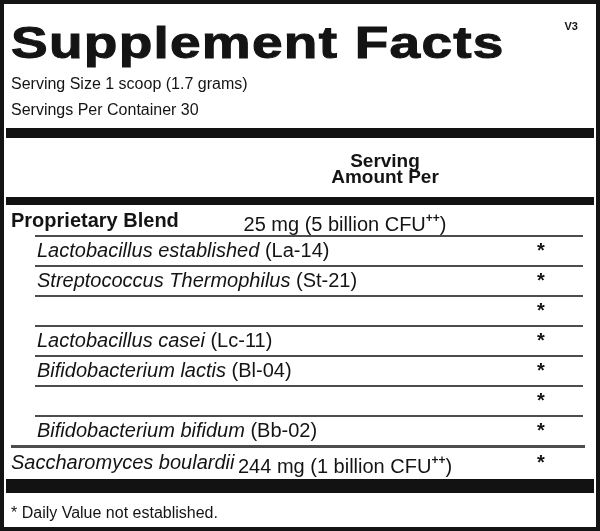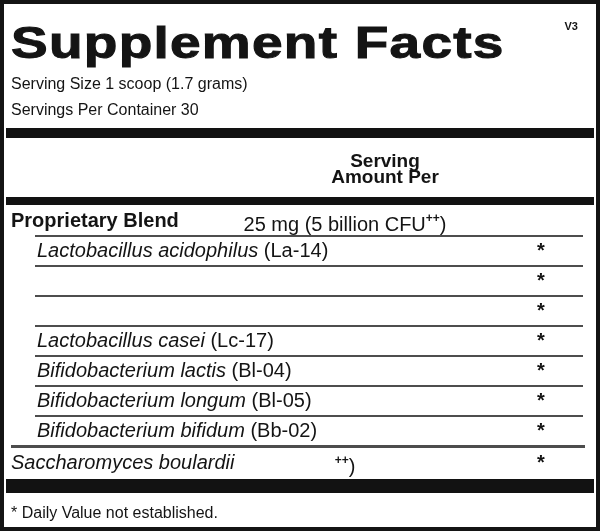--- a/index.html
+++ b/index.html
@@ -90,55 +90,56 @@
     <span class="name">Proprietary Blend</span>
     <span class="amount">
         <span>25 mg (5 billion CFU</span>
         <sup>++</sup>
         <span>)</span>
       </span>
     <span class="dv"></span>
   </div>
 
   <div class="row sub-row">
-    <span class="name"><span class="sci">Lactobacillus acidophilus</span> <span class="strain">(La-14)</span></span>
+    <span class="name"><span class="sci">Lactobacillus established</span> <span class="strain">(La-14)</span></span>
+    <span class="dv">*</span>
+  </div>
+
+  <div class="row sub-row">
+    <span class="name"><span class="sci">Streptococcus Thermophilus</span> <span class="strain">(St-21)</span></span>
     <span class="dv">*</span>
   </div>
 
   <div class="row sub-row">
     <span class="dv">*</span>
   </div>
 
   <div class="row sub-row">
-    <span class="dv">*</span>
-  </div>
-
-  <div class="row sub-row">
-    <span class="name"><span class="sci">Lactobacillus casei</span> <span class="strain">(Lc-17)</span></span>
+    <span class="name"><span class="sci">Lactobacillus casei</span> <span class="strain">(Lc-11)</span></span>
     <span class="dv">*</span>
   </div>
 
   <div class="row sub-row">
     <span class="name"><span class="sci">Bifidobacterium lactis</span> <span class="strain">(Bl-04)</span></span>
     <span class="dv">*</span>
   </div>
 
   <div class="row sub-row">
-    <span class="name"><span class="sci">Bifidobacterium longum</span> <span class="strain">(Bl-05)</span></span>
     <span class="dv">*</span>
   </div>
 
   <div class="row sub-row">
     <span class="name"><span class="sci">Bifidobacterium bifidum</span> <span class="strain">(Bb-02)</span></span>
     <span class="dv">*</span>
   </div>
 
   <div class="row main-row">
     <span class="name sci">Saccharomyces boulardii</span>
     <span class="amount">
+        <span>244 mg (1 billion CFU</span>
         <sup>++</sup>
         <span>)</span>
       </span>
     <span class="dv">*</span>
   </div>
 
   <div class="bar bar-footer"></div>
 
   <div class="footnote">* Daily Value not established.</div>
 

